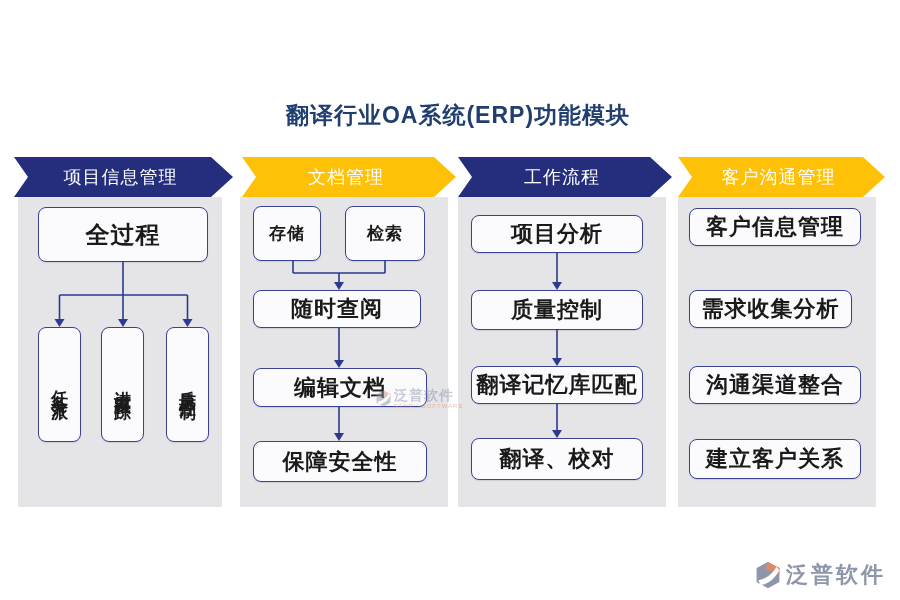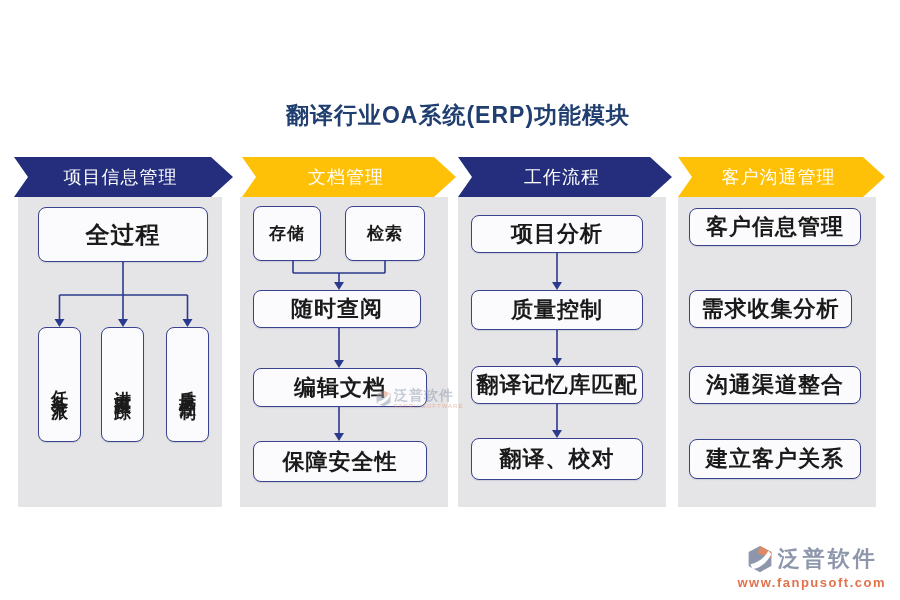--- a/index.html
+++ b/index.html
@@ -126,16 +126,15 @@
 
   <div class="footer-logo">
     <div class="fl-row">
       <svg class="fl-icon" viewBox="0 0 32 32" xmlns="http://www.w3.org/2000/svg">
         <path d="M16 1 L29 8 V24 L16 31 L3 24 V8 Z" fill="#8d96ab"></path>
         <path d="M16 1 L29 8 V15 L13 9 Z" fill="#dd8a68"></path>
         <path d="M5 22 C13.5 20.5 21.5 14.5 25.5 6.5 L29 10.5 C24 20 16 26.5 7.5 27.5 Z" fill="#ffffff"></path>
       </svg>
       <span class="fl-name">泛普软件</span>
     </div>
-    <div class="fl-url">www.fanpusoft.com</div>
   </div>
 
 </div>
 
 </body></html>

